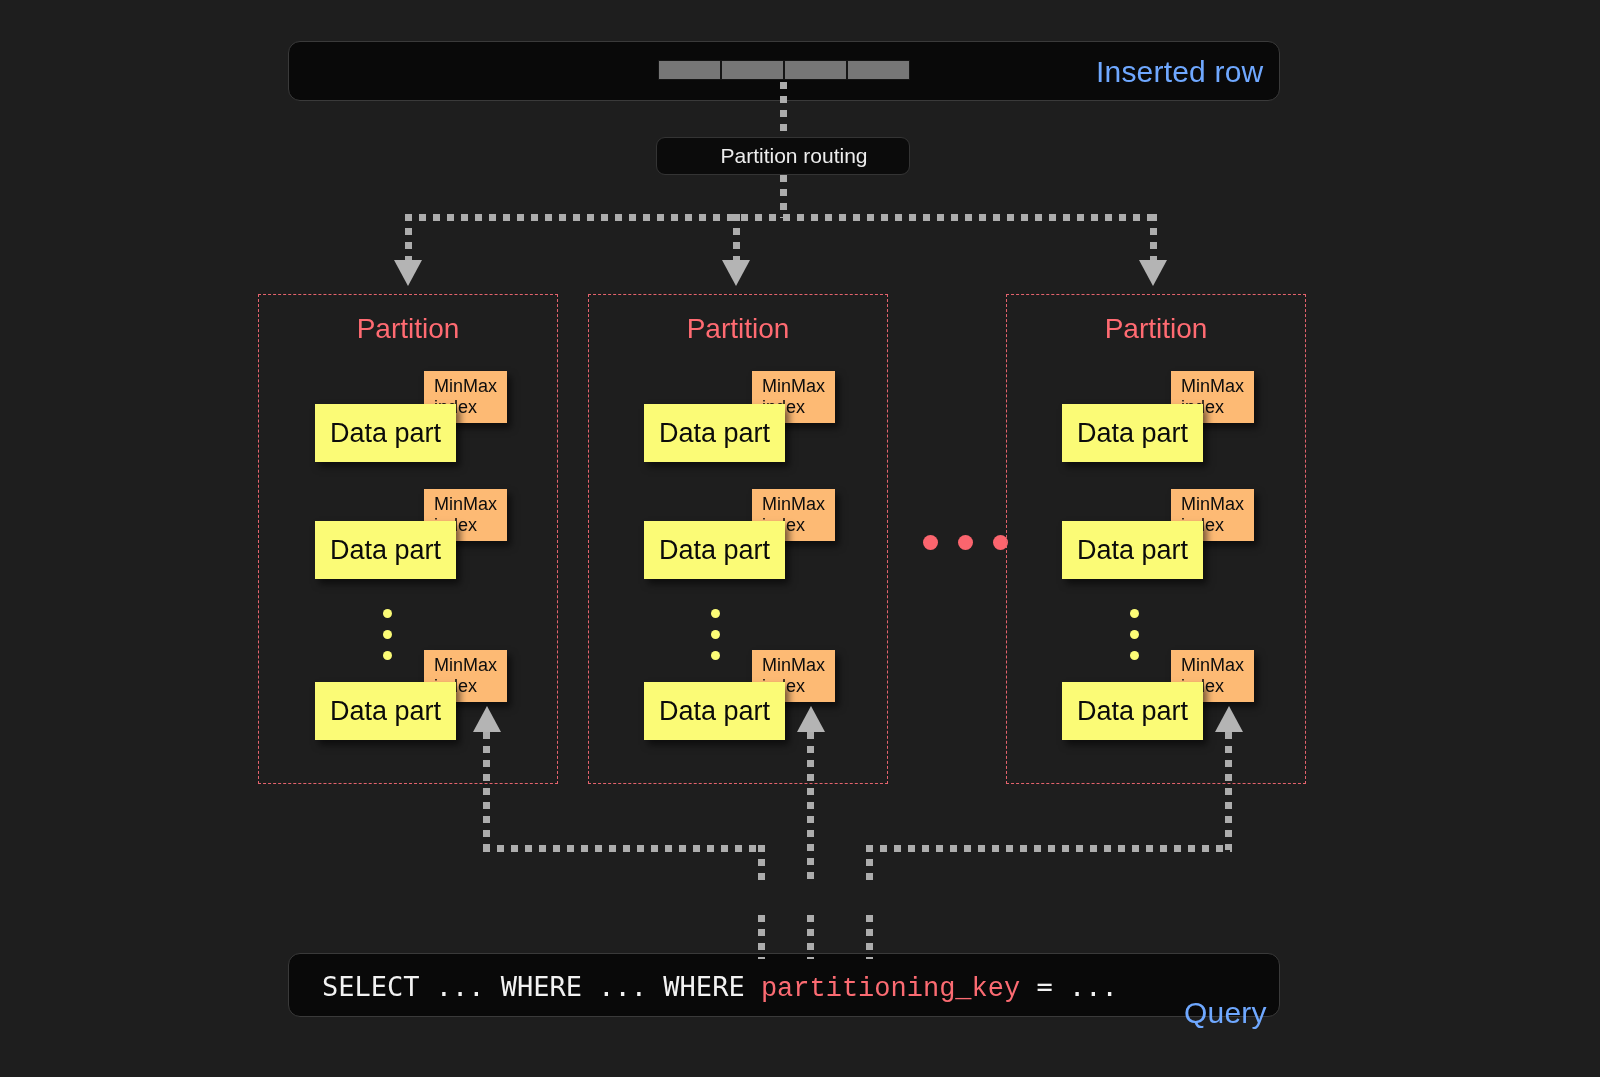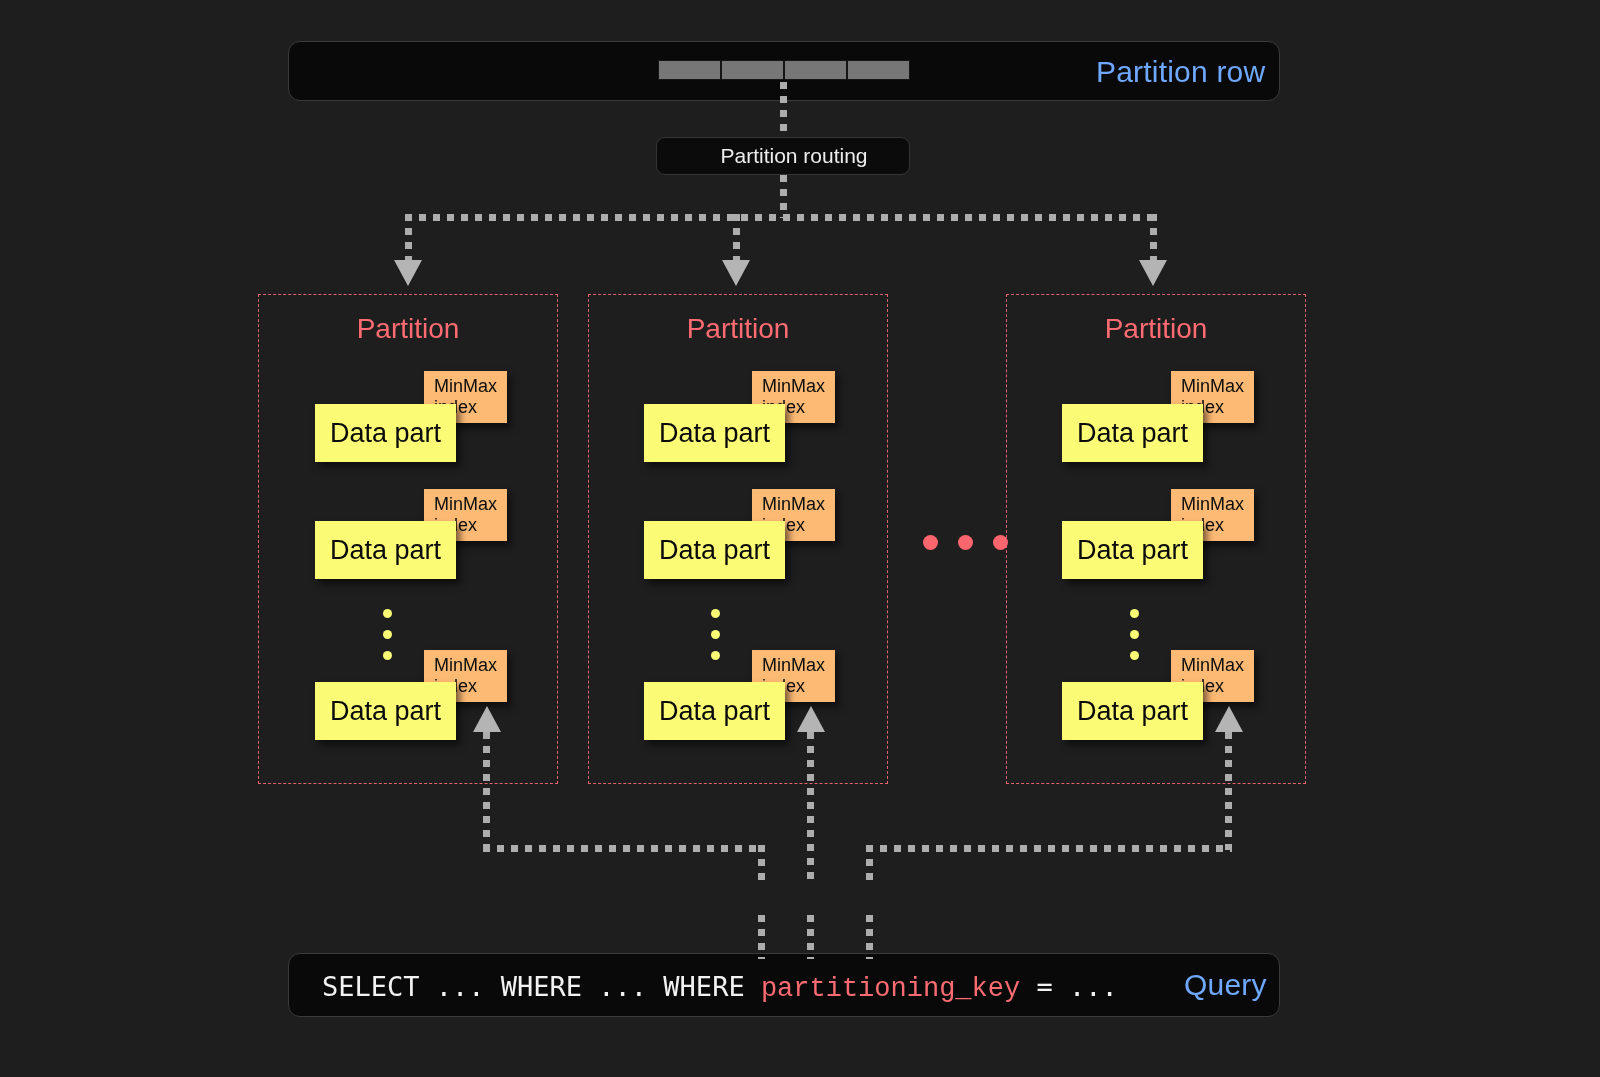--- a/index.html
+++ b/index.html
@@ -137,21 +137,21 @@
 
 <div id="stage">
 
   <div class="bar" style="left:288px;top:41px;width:992px;height:60px;"></div>
   <div class="rowcells" style="left:658px;top:60px;">
     <div class="rowcell"></div>
     <div class="rowcell"></div>
     <div class="rowcell"></div>
     <div class="rowcell"></div>
   </div>
-  <div class="bar-label blue" style="left:1096px;top:55px;">Partition row</div>
+  <div class="bar-label blue" style="left:1096px;top:55px;">Inserted row</div>
 
   <div class="vline" style="left:780px;top:82px;height:55px;"></div>
 
   <div class="pill" style="left:656px;top:137px;width:254px;height:38px;">
     <span>Partition routing</span>
   </div>
 
   <div class="vline" style="left:780px;top:175px;height:43px;"></div>
 
   <div class="hline" style="left:405px;top:214px;width:752px;"></div>
@@ -277,15 +277,15 @@
   <div class="hline" style="left:866px;top:845px;width:366px;"></div>
   <div class="vline" style="left:866px;top:845px;height:40px;"></div>
 
 
   <div class="vline" style="left:758px;top:915px;height:44px;"></div>
   <div class="vline" style="left:807px;top:915px;height:44px;"></div>
   <div class="vline" style="left:866px;top:915px;height:44px;"></div>
 
   <div class="bar" style="left:288px;top:953px;width:992px;height:64px;"></div>
   <div class="sql" style="left:322px;top:971px;"><span>SELECT ... WHERE ... WHERE </span><span class="key">partitioning_key</span><span> = ...</span></div>
-  <div class="bar-label blue" style="left:1184px;top:968px;">Query</div>
+  <div class="bar-label blue" style="left:1184px;top:996px;">Query</div>
 
 </div>
 
 </body></html>

